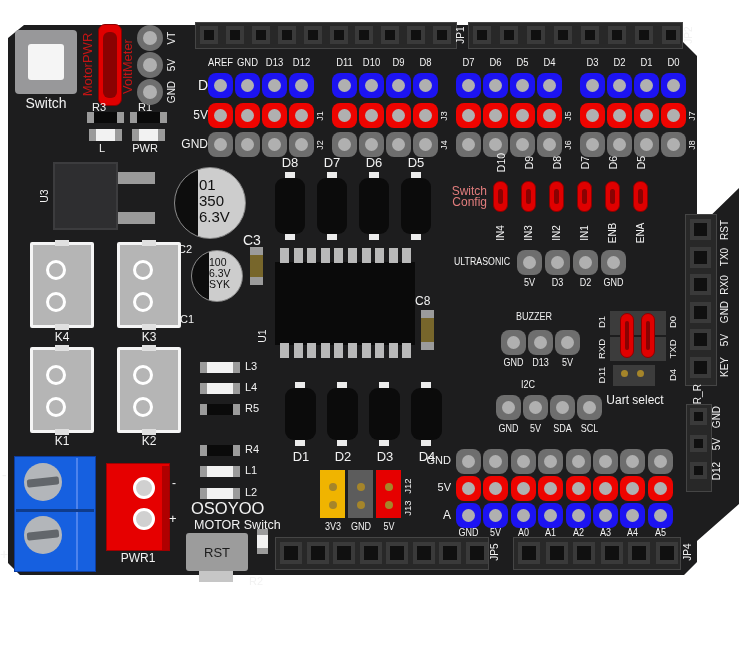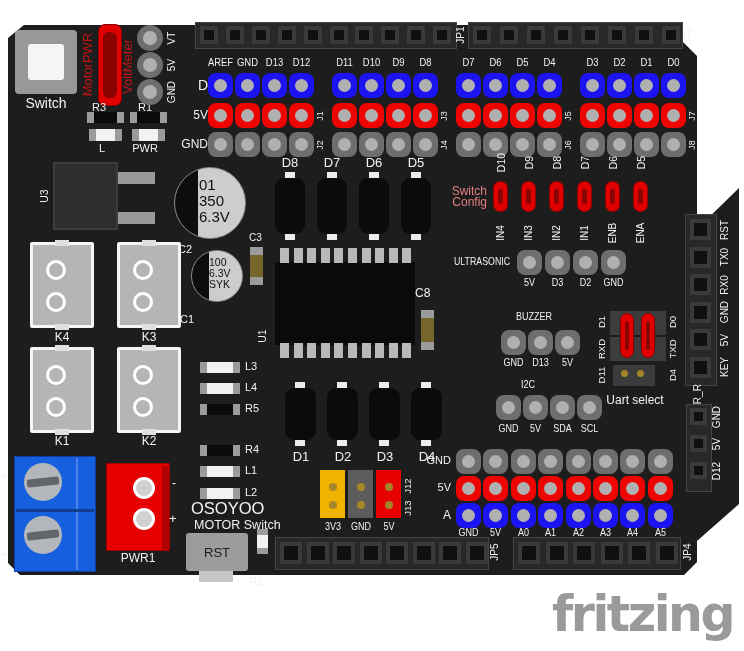--- a/index.html
+++ b/index.html
@@ -97,23 +97,23 @@
   <div class="a lbl" style="left:178px;top:244px;font-size:11px">C2</div>
   <div class="a cap" style="left:191px;top:250px;width:52px;height:52px">
     <div class="a captxt" style="left:17px;top:6px;font-size:10.5px">
       <span>100</span>
       <span>6.3V</span>
       <span>SYK</span>
     </div>
   </div>
   <div class="a lbl" style="left:180px;top:314px;font-size:11px">C1</div>
   <div class="a vcomp" style="left:250px;top:247px;width:13px;height:38px"></div>
-  <div class="a lbl" style="left:249px;top:233px;font-size:10px">C3</div>
+  <div class="a lbl" style="left:243px;top:233px;font-size:14px">C3</div>
   <div class="a vcomp" style="left:421px;top:310px;width:13px;height:40px"></div>
-  <div class="a lbl" style="left:415px;top:287px;font-size:12px">C8</div>
+  <div class="a lbl" style="left:415px;top:295px;font-size:12px">C8</div>
 
   <div class="a ic" style="left:275px;top:262px;width:140px;height:83px"></div>
   <div class="a lbl v" style="left:252px;top:331px;width:20px;height:10px;font-size:10.5px">U1</div>
 
   <div class="a lbl r mc" style="left:431px;top:185px;width:56px;font-size:12px">Switch</div>
   <div class="a lbl r mc" style="left:427px;top:196px;width:60px;font-size:12px">Config</div>
 
   <div class="a lbl r cdr" style="left:440px;top:256px;width:70px;font-size:11px">ULTRASONIC</div>
   <div class="a lbl c cd" style="left:494px;top:311px;width:80px;font-size:11px">BUZZER</div>
   <div class="a lbl c cd" style="left:508px;top:379px;width:40px;font-size:11px">I2C</div>
@@ -158,21 +158,20 @@
   <div class="a lbl" style="left:169px;top:512px;font-size:13px">+</div>
 
   <div class="a lbl" style="left:191px;top:500px;font-size:16.5px">OSOYOO</div>
   <div class="a lbl" style="left:194px;top:519px;font-size:12.5px">MOTOR Switch</div>
 
   <div class="a rsttab" style="left:199px;top:569px;width:34px;height:13px"></div>
   <div class="a rstbtn" style="left:186px;top:533px;width:62px;height:38px;font-size:13px">RST</div>
   <div class="a vcompw" style="left:257px;top:529px;width:11px;height:25px"></div>
   <div class="a lbl" style="left:249px;top:576px;font-size:11px">R2</div>
 
-  <div class="a wm" style="left:552px;top:586px">fritzing</div>
 <div class="a lbl c cd" style="left: 200px; top: 56px; width: 41px; font-size: 11.5px;">AREF</div>
     <div class="a pin pb" style="left: 208px; top: 73px; width: 25px; height: 25px;"></div>
     <div class="a pin pr" style="left: 208px; top: 103px; width: 25px; height: 25px;"></div>
     <div class="a pin pg" style="left: 208px; top: 132px; width: 25px; height: 25px;"></div>
     <div class="a lbl c cd" style="left: 227px; top: 56px; width: 41px; font-size: 11.5px;">GND</div>
     <div class="a pin pb" style="left: 235px; top: 73px; width: 25px; height: 25px;"></div>
     <div class="a pin pr" style="left: 235px; top: 103px; width: 25px; height: 25px;"></div>
     <div class="a pin pg" style="left: 235px; top: 132px; width: 25px; height: 25px;"></div>
     <div class="a lbl c cd" style="left: 254px; top: 56px; width: 41px; font-size: 11.5px;">D13</div>
     <div class="a pin pb" style="left: 262px; top: 73px; width: 25px; height: 25px;"></div>

